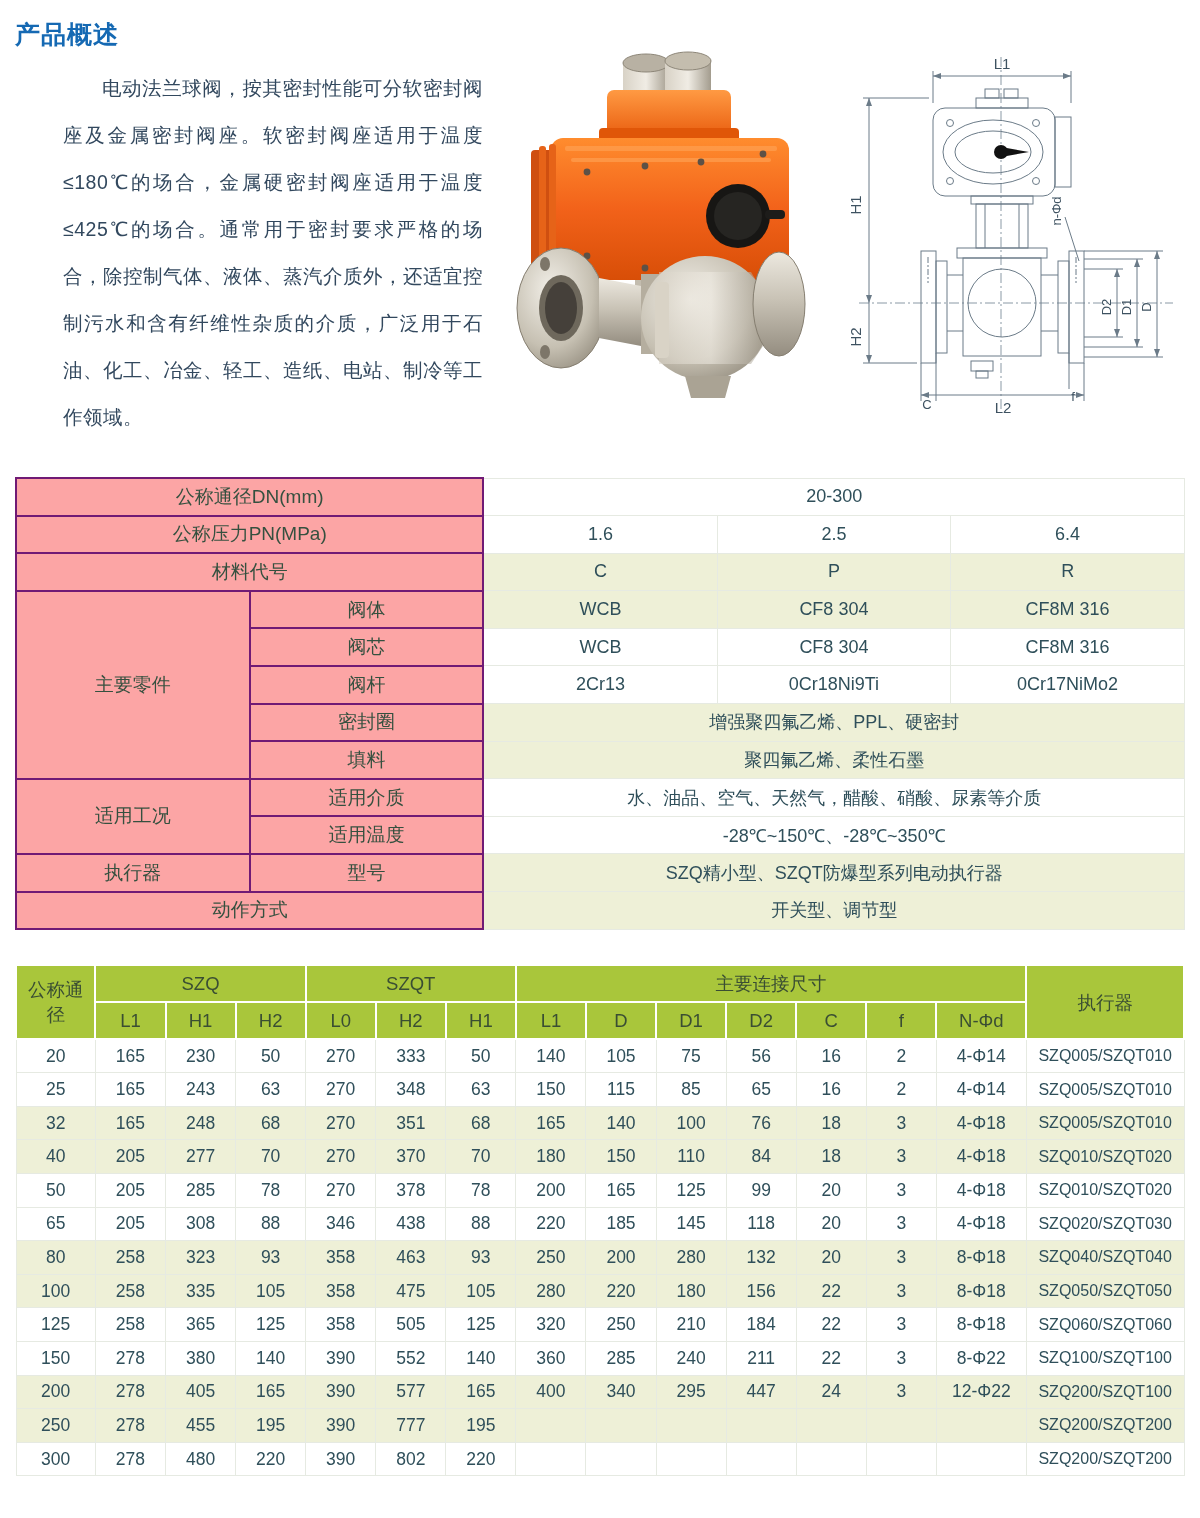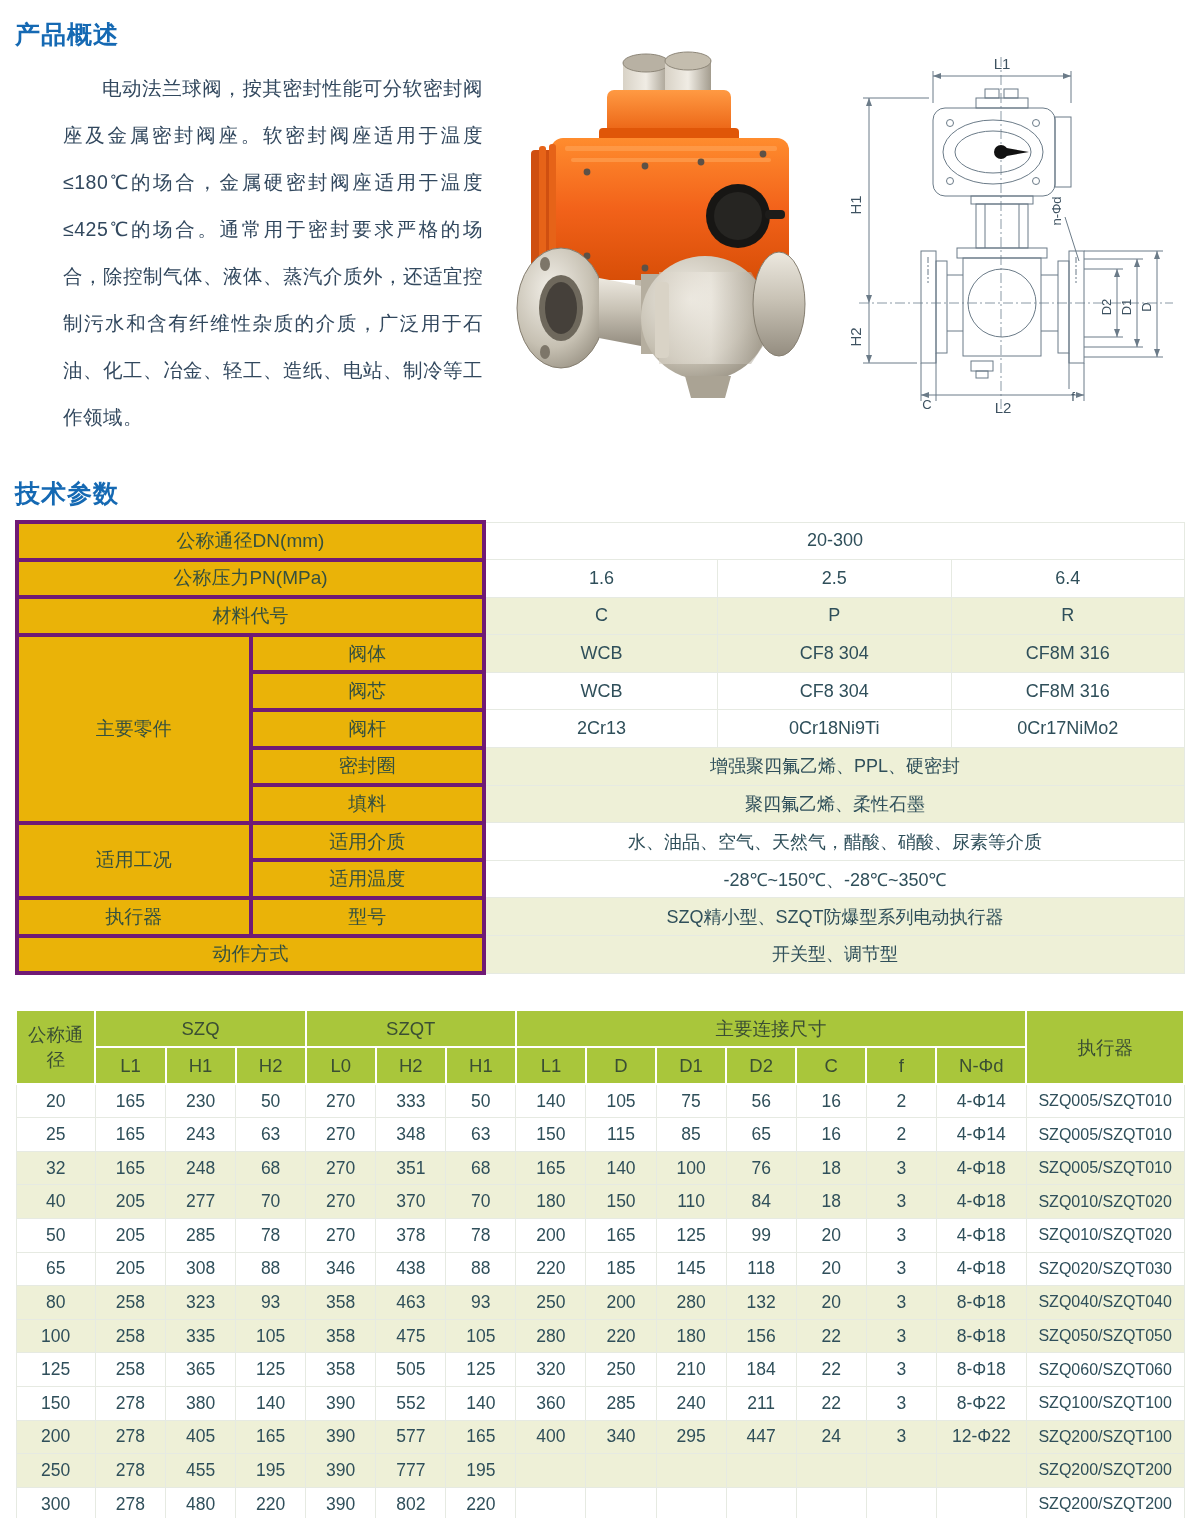--- a/index.html
+++ b/index.html
@@ -20,22 +20,22 @@
     text-align:justify; text-indent:2em; letter-spacing:0.5px;margin-left:48px;
   }
   .photo-wrap { width:330px; margin-left:12px; margin-top:4px; flex:none; }
   .drawing-wrap { width:352px; margin-left:8px; margin-top:6px; flex:none; }
 
   
   table { border-collapse:collapse; table-layout:fixed; width:1170px; }
   td, th { text-align:center; vertical-align:middle; font-weight:normal; }
   .shade td.v { background:#eef0d7; }
   td.g {
-    background:#eab308; color:#35503f; font-size:19px;
-    border:4px solid #701a75; height:37.6px; padding:2px 4px;
+    background:#fca5a5; color:#35503f; font-size:19px;
+    border:2px solid #701a75; height:37.6px; padding:2px 4px;
   }
   td.v {
     background:#fff; color:#2f4f5a; font-size:18px;
     border:1px solid #e6eae2; height:37.6px; padding:2px 4px;
   }
 
   
   .tech { margin-top:10px; }
 
   
@@ -245,21 +245,20 @@
         <text x="298" y="262" text-anchor="middle" transform="rotate(-90 298 262)" font-size="13">D1</text>
         <text x="318" y="262" text-anchor="middle" transform="rotate(-90 318 262)" font-size="13">D</text>
         <text x="94" y="364" text-anchor="middle" font-size="13">C</text>
         <text x="170" y="368" text-anchor="middle">L2</text>
         <text x="240" y="356" text-anchor="middle" font-size="13">f</text>
       </svg>
     </div>
   </div>
 
   <div class="sec2">
-    <h1 class="sec-title">技术参数</h1>
     <table class="tech" id="tech-table">
       <colgroup>
           <col style="width:20%">
           <col style="width:20%">
           <col style="width:20%">
           <col style="width:20%">
           <col style="width:20%">
         </colgroup>
       <tbody>
           <tr>

